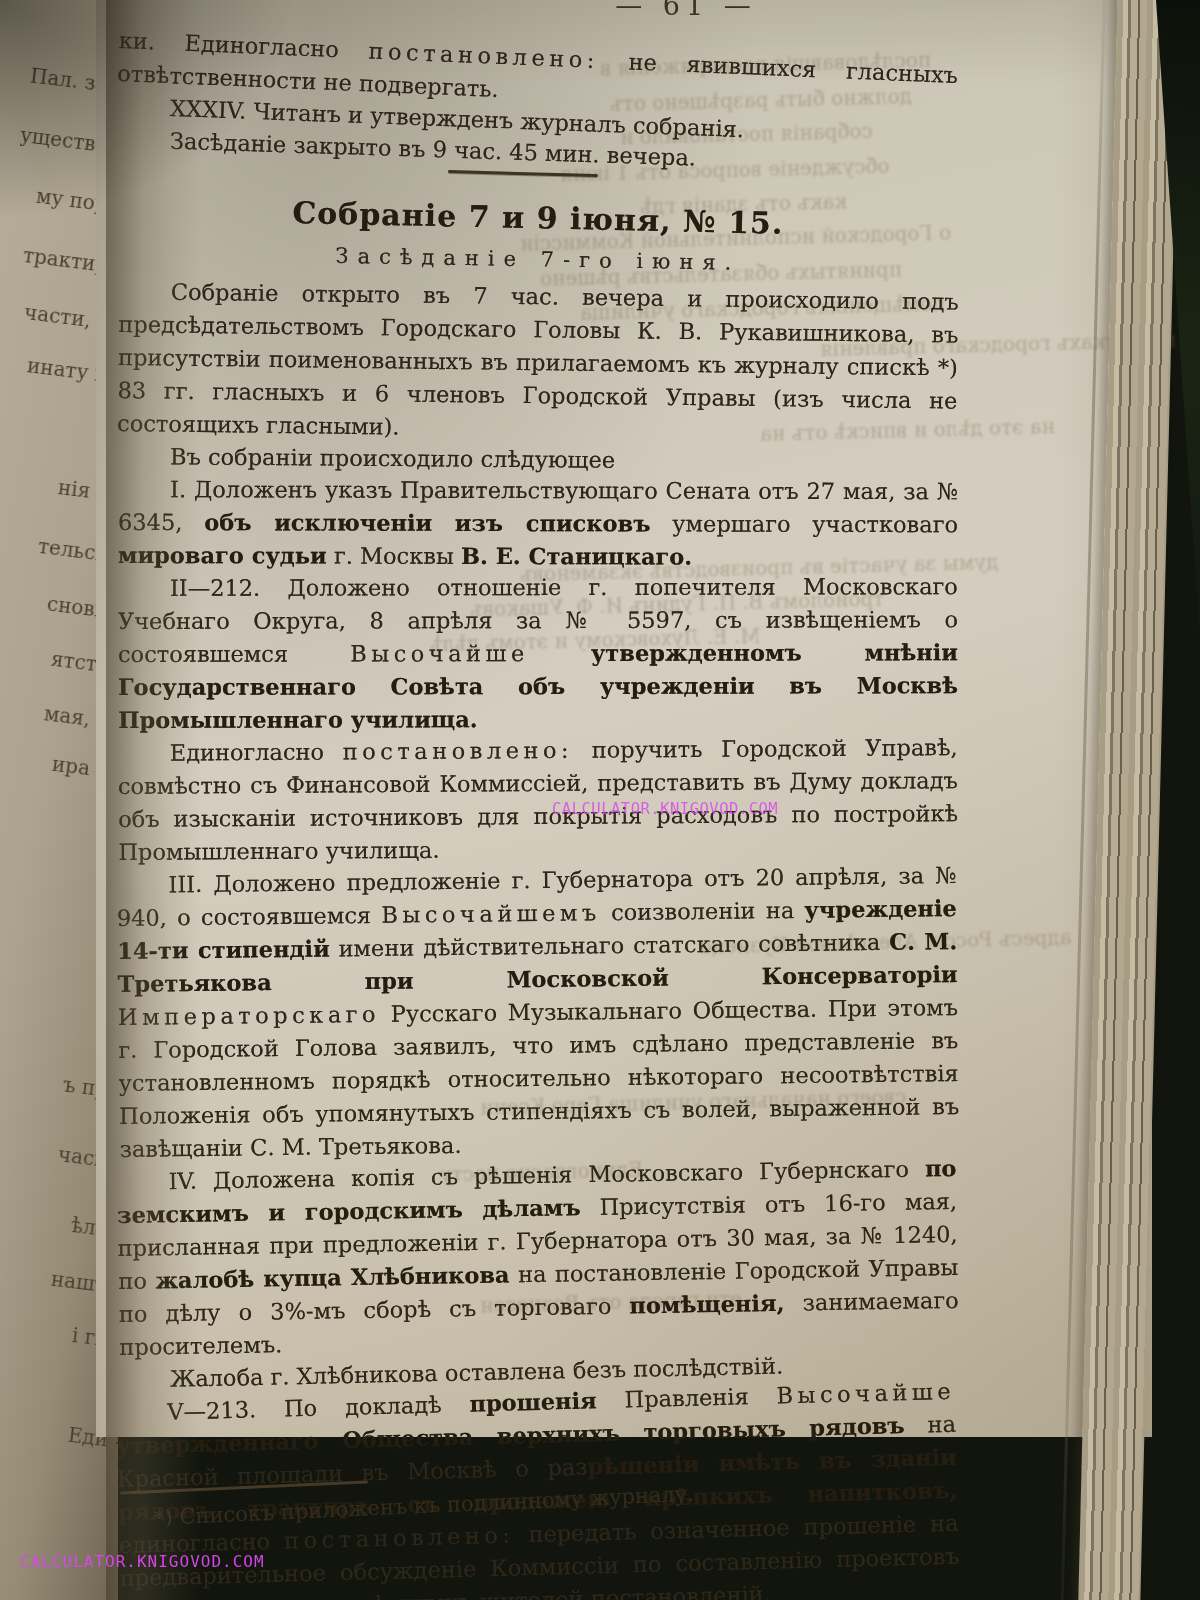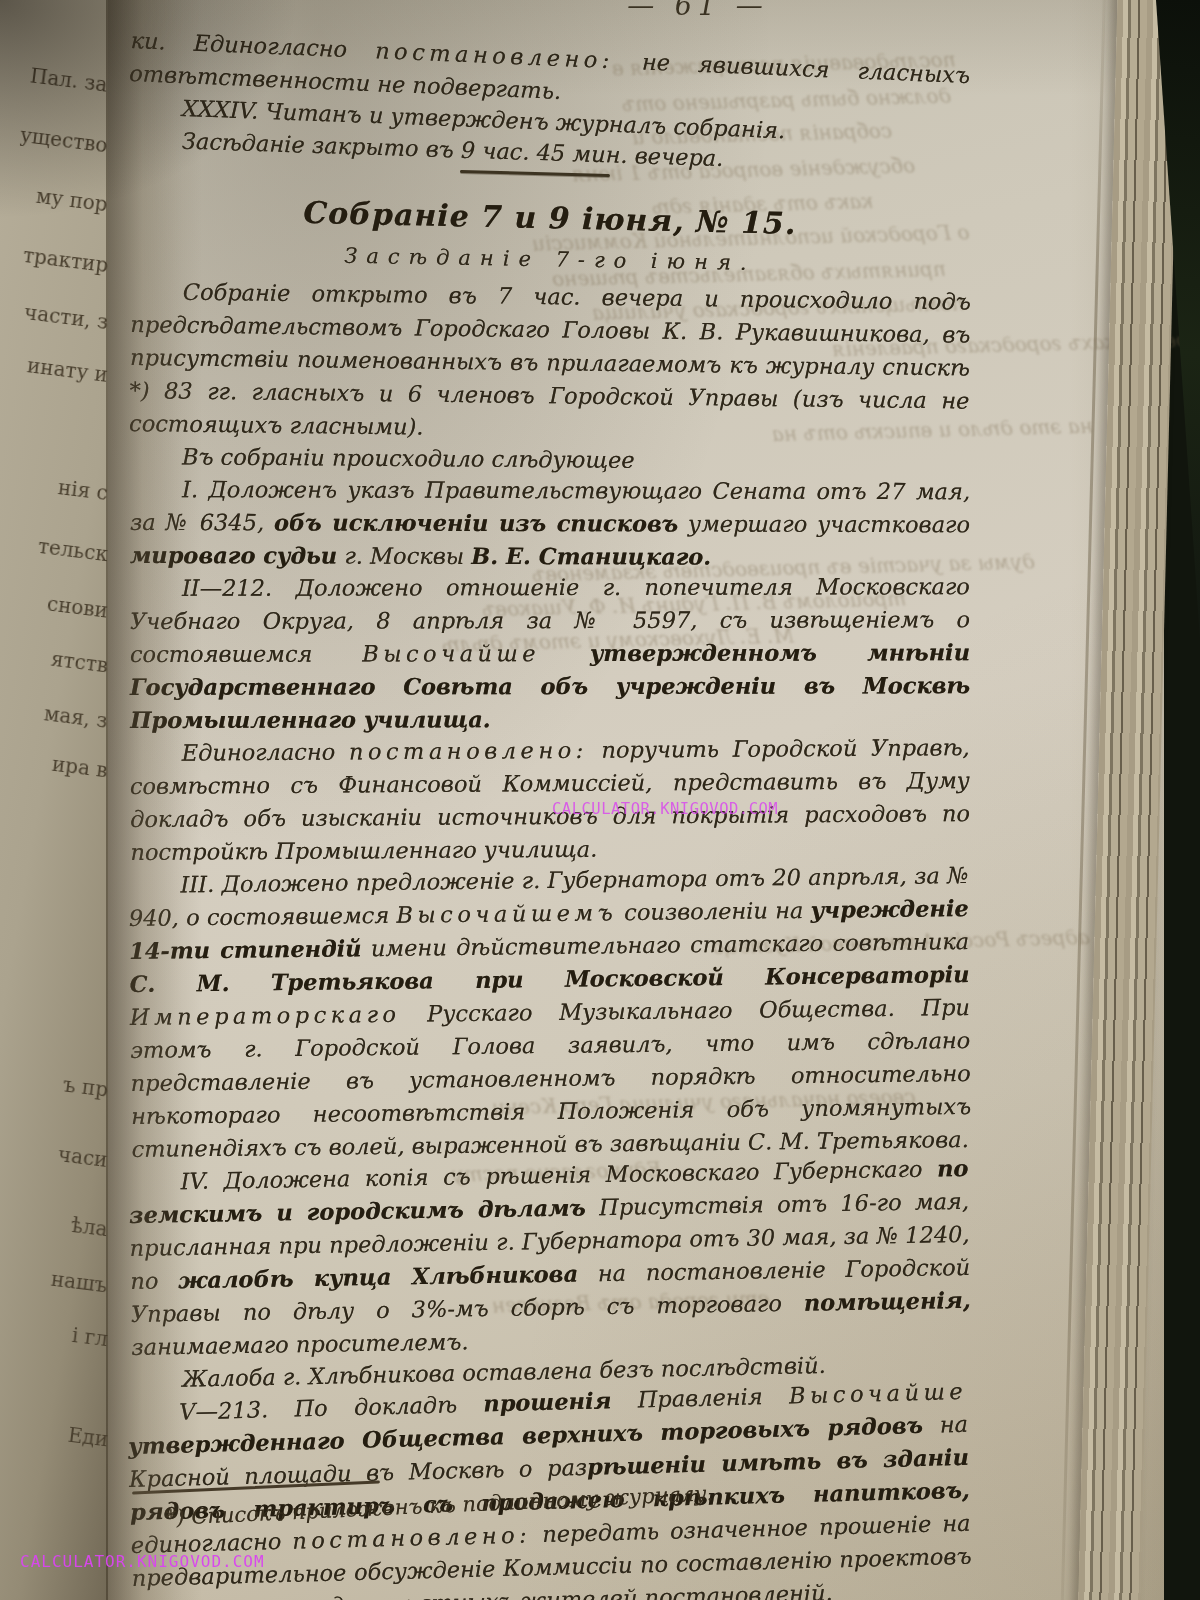--- a/index.html
+++ b/index.html
@@ -19,23 +19,22 @@
   .gutter{
     position:absolute;left:106px;top:0;width:96px;height:1600px;z-index:4;pointer-events:none;
     background:linear-gradient(90deg,rgba(62,53,37,0.55) 0%,rgba(110,99,76,0.30) 38%,rgba(190,182,162,0) 100%);
   }
   .corner-shadow{
     position:absolute;left:0;top:0;width:300px;height:220px;z-index:5;pointer-events:none;
     background:radial-gradient(ellipse at 0% 0%,rgba(18,14,8,0.55),rgba(18,14,8,0) 70%);
   }
   
   .page{
-    position:absolute;left:108px;top:0;width:1056px;height:1600px;
+    position:absolute;left:96px;top:0;width:1056px;height:1437px;
     background:linear-gradient(168deg,#c7c2b3 0%,#cfc9ba 22%,#d5cec0 48%,#cfc8b7 70%,#c6bda9 88%,#bdb49e 100%);
-    font-style:italic;
   }
   .page-light{
     position:absolute;inset:0;pointer-events:none;
     background:
       radial-gradient(ellipse at 20% 2%,rgba(64,56,40,0.25),rgba(64,56,40,0) 38%),
       radial-gradient(ellipse at 105% 95%,rgba(125,110,80,0.20),rgba(125,110,80,0) 45%),
       linear-gradient(to right,rgba(95,82,58,0.18) 0,rgba(95,82,58,0) 7%),
       linear-gradient(to left,rgba(120,108,80,0.20) 0,rgba(120,108,80,0) 9%),
       linear-gradient(to bottom,rgba(90,80,58,0.16) 0,rgba(90,80,58,0) 6%);
   }

